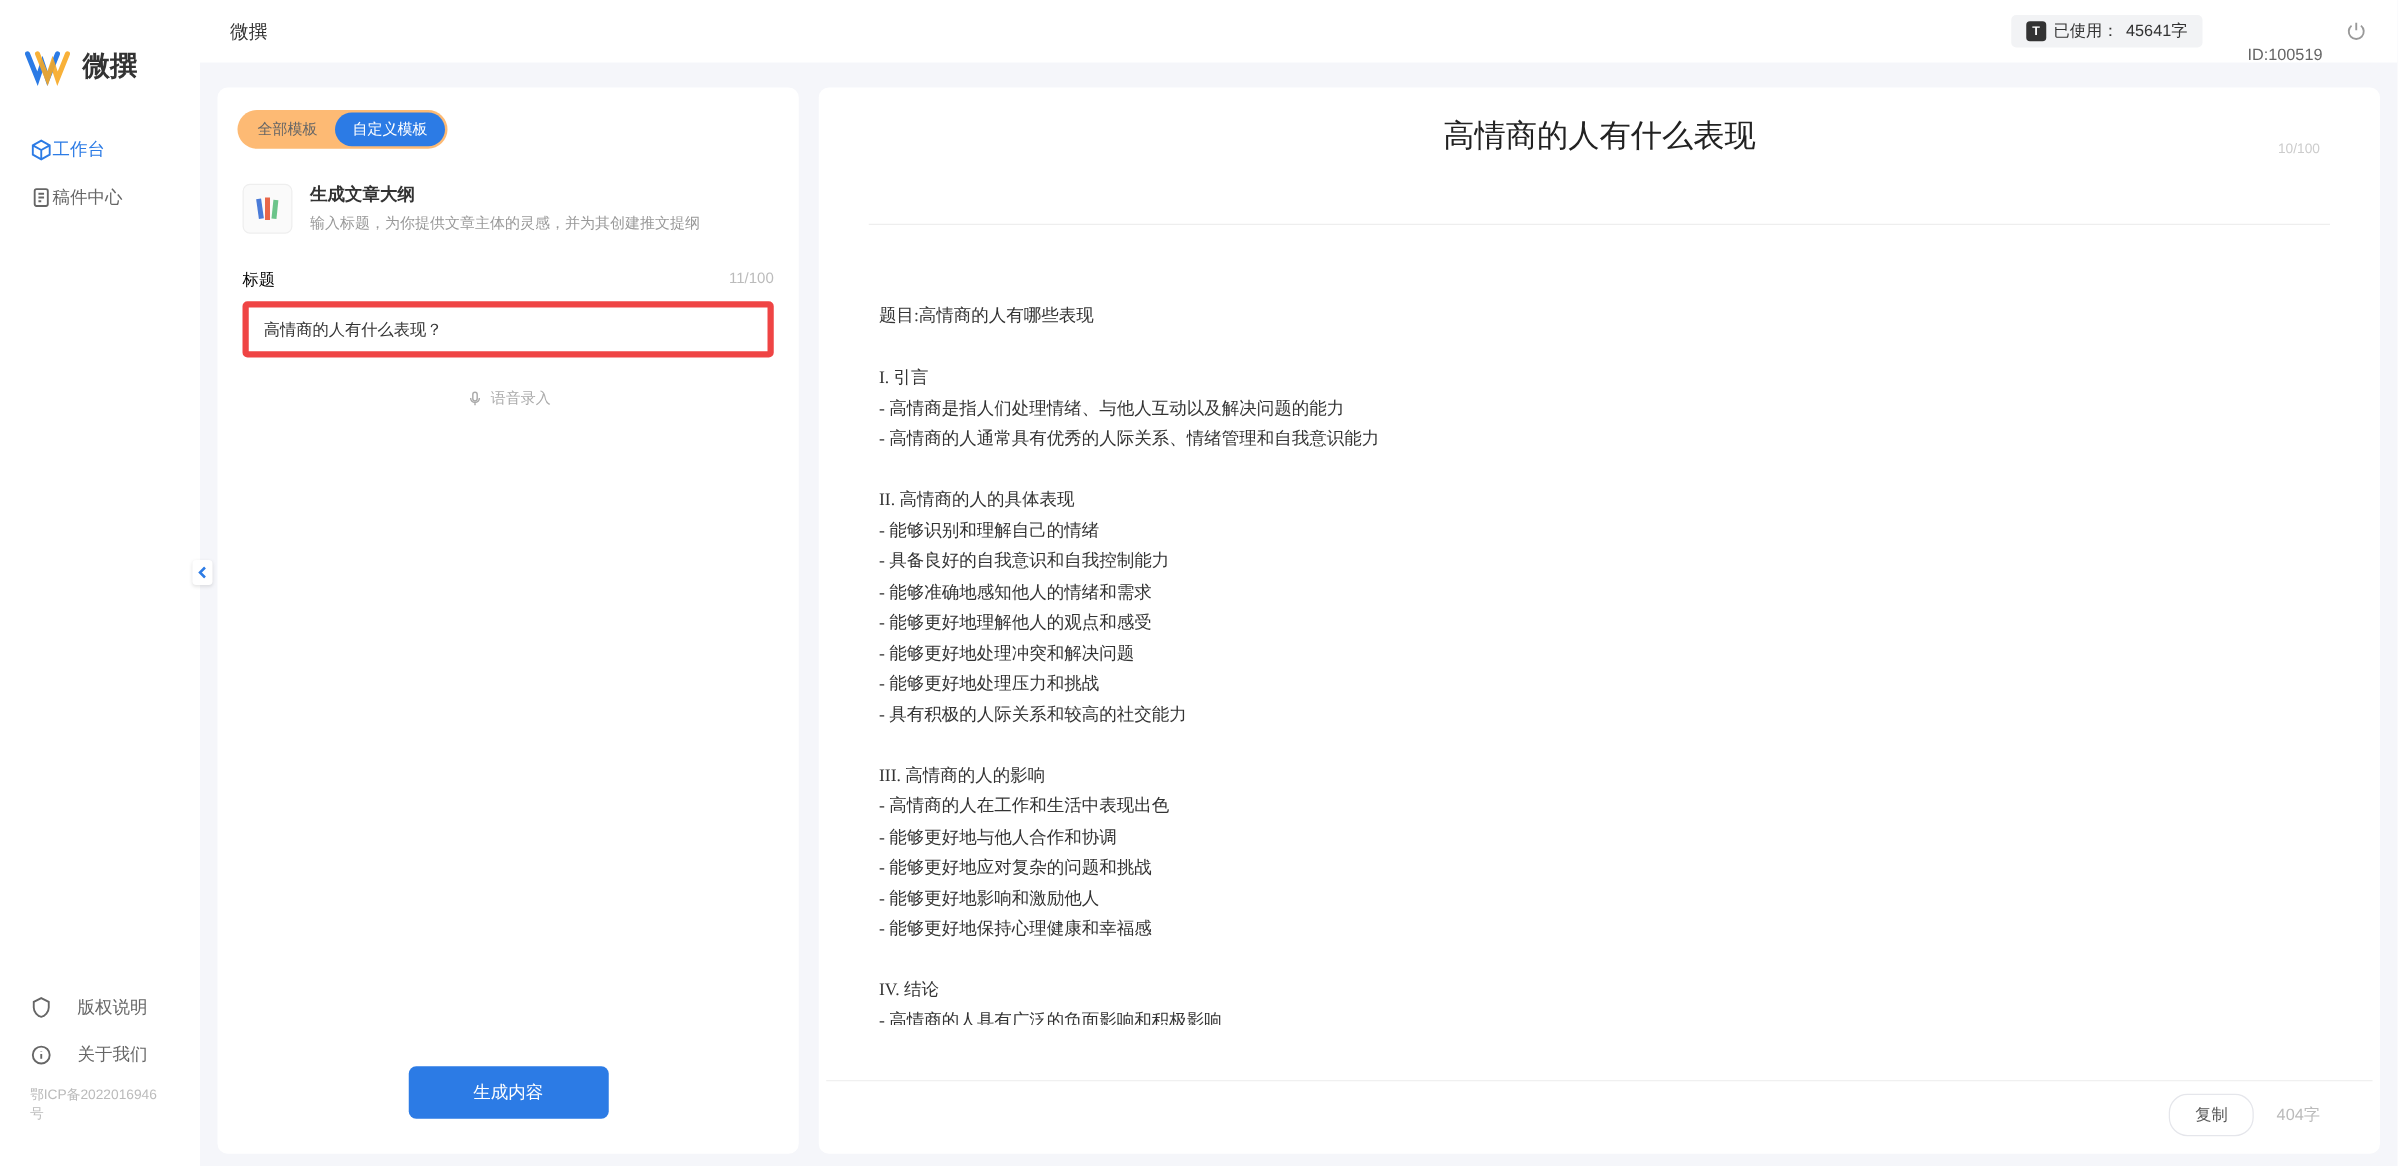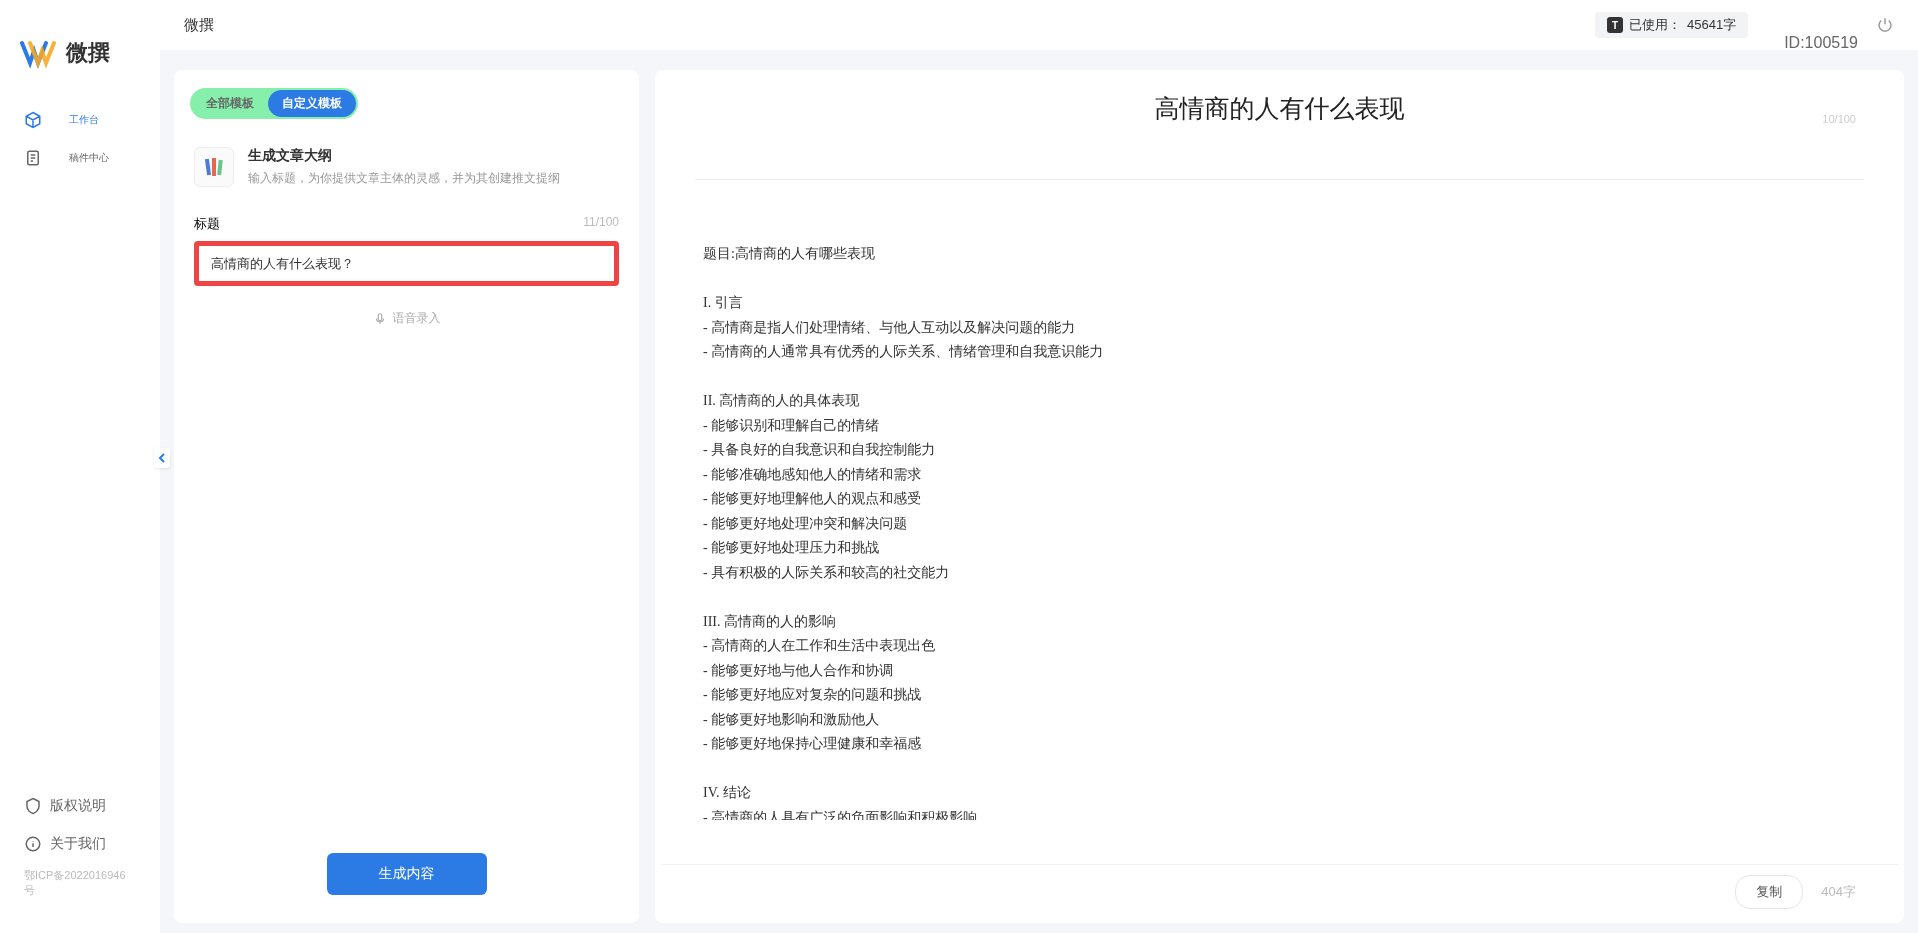--- a/index.html
+++ b/index.html
@@ -6,43 +6,43 @@
 body { font-family: -apple-system, BlinkMacSystemFont, "PingFang SC", "Microsoft YaHei", sans-serif; background: #f5f6fa; width: 1918px; height: 933px; overflow: hidden; }
 
 .app { display: flex; height: 100%; }
 
 
 .sidebar { width: 160px; background: #fff; display: flex; flex-direction: column; padding: 20px 0; position: relative; }
 .logo { display: flex; align-items: center; padding: 15px 20px 30px; gap: 10px; }
 .logo-icon { width: 36px; height: 36px; position: relative; }
 .logo-text { font-size: 22px; font-weight: 600; color: #333; }
 .nav { flex: 1; }
-.nav-item { display: flex; align-items: center; gap: 27px; padding: 10px 24px; cursor: pointer; color: #666; font-size: 10px; text-align: right; }
+.nav-item { display: flex; align-items: center; gap: 0; padding: 10px 24px; cursor: pointer; color: #666; font-size: 14px; text-align: right; }
 .nav-item.active { color: #2c7be5; }
 .nav-item svg { width: 18px; height: 18px; flex-shrink: 0; }
 .footer-nav { padding-bottom: 10px; }
-.footer-item { display: flex; align-items: center; gap: 8px; padding: 10px 24px; color: #666; font-size: 14px; cursor: pointer; }
+.footer-item { display: flex; align-items: center; gap: 20px; padding: 10px 24px; color: #666; font-size: 14px; cursor: pointer; }
 .footer-item svg { width: 18px; height: 18px; }
 .icp { font-size: 11px; color: #bbb; padding: 5px 24px; }
 .collapse-btn { position: absolute; right: -10px; top: 48%; width: 16px; height: 20px; background: #fff; border-radius: 3px; display: flex; align-items: center; justify-content: center; cursor: pointer; box-shadow: 0 1px 3px rgba(0,0,0,0.1); }
 
 
 .main { flex: 1; display: flex; flex-direction: column; }
 .topbar { height: 50px; display: flex; align-items: center; padding: 0 24px; background: #fff; }
 .topbar-title { font-size: 15px; color: #333; flex: 1; }
 .usage-badge { display: flex; align-items: center; gap: 6px; background: #f2f3f5; border-radius: 4px; padding: 4px 12px; font-size: 13px; color: #333; margin-right: 36px; }
 .usage-badge .t-icon { background: #333; color: #fff; border-radius: 3px; width: 16px; height: 16px; display: flex; align-items: center; justify-content: center; font-size: 10px; font-weight: bold; }
-.user-id { font-size: 16px; color: #666; margin-right: 18px; margin-top: 36px; }
+.user-id { font-size: 13px; color: #666; margin-right: 18px; margin-top: 36px; }
 .power-icon { width: 18px; height: 18px; color: #999; cursor: pointer; }
 
 .content { flex: 1; display: flex; gap: 16px; padding: 20px 14px 10px; overflow: hidden; }
 
 
 .left-panel { width: 465px; background: #fff; border-radius: 8px; display: flex; flex-direction: column; padding: 18px 12px; }
-.tabs { display: flex; background: #86efac; border-radius: 18px; padding: 2px; width: fit-content; margin-bottom: 18px; margin-left: 4px; font-weight: bold;}
+.tabs { display: flex; background: #fdba74; border-radius: 18px; padding: 2px; width: fit-content; margin-bottom: 18px; margin-left: 4px;}
 .tab { padding: 5px 14px; border-radius: 16px; font-size: 12px; color: #666; cursor: pointer; }
 .tab.active { background: #2c7be5; color: #fff; }
 .template-card { display: flex; gap: 14px; padding: 10px 8px 18px; }
 .template-icon { width: 40px; height: 40px; border-radius: 6px; background: #fafafa; border:1px solid #eee; display: flex; align-items: center; justify-content: center; flex-shrink:0; }
 .template-info .template-name { font-size: 14px; font-weight: 600; color: #333; margin-bottom: 5px; }
 .template-info .template-desc { font-size: 12px; color: #999; }
 
 .field { padding: 10px 8px; }
 .field-header { display: flex; justify-content: space-between; margin-bottom: 8px; }
 .field-label { font-size: 13px; color: #000000; }

